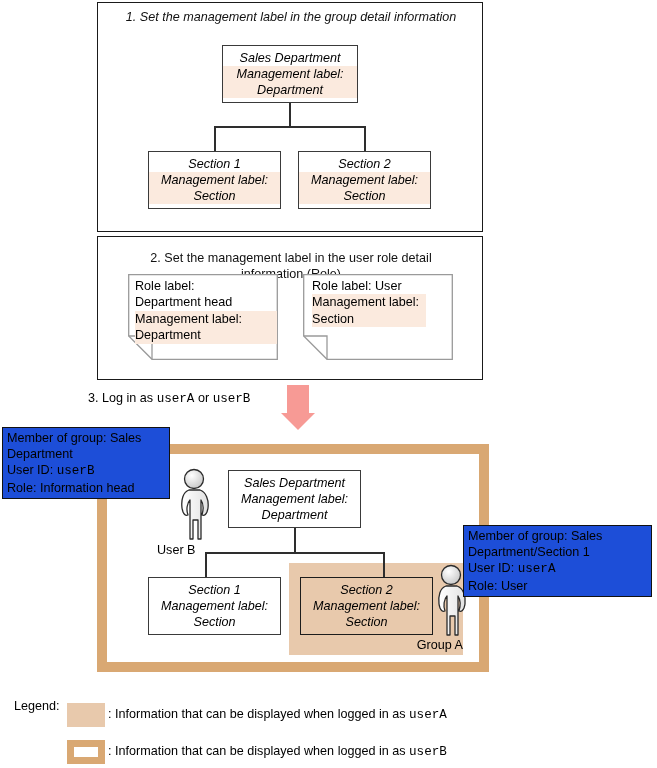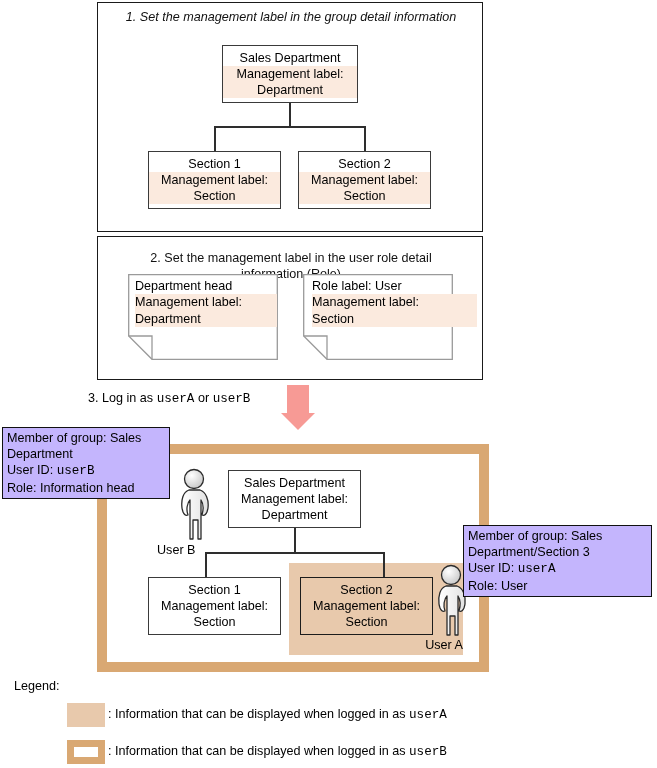--- a/index.html
+++ b/index.html
@@ -15,48 +15,48 @@
   
   .panel{border:1.6px solid #1a1a1a;background:#ffffff;}
   .panel-title{
     text-align:center;font-size:12.6px;line-height:15.5px;color:#111;
   }
 
   
   .obox{
     border:1.6px solid #3a3a3a;background:#ffffff;
     text-align:center;font-size:12.6px;line-height:16px;
-    display:flex;flex-direction:column;justify-content:center;align-items:center;
+    display:flex;flex-direction:column;justify-content:center;align-items:center;font-style:italic;
   }
   .obox .ln{display:block;width:100%;}
   .hl{background:#fbeade;display:block;width:100%;}
 
   
   .vline{background:#2e2e2e;}
   .hline{background:#2e2e2e;}
 
   
   .arrow-stem{background:#f79a95;}
   .arrow-head{
     width:0;height:0;border-left:17px solid transparent;border-right:17px solid transparent;
     border-top:17px solid #f79a95;
   }
 
   
   .callout{
-    background:#c4b5fd;border:1.6px solid #111111;
+    background:#1d4ed8;border:1.6px solid #111111;
     font-size:12.6px;line-height:16.2px;padding:2px 4px 2px 4px;
   }
 
   
   .orange-frame{border:10px solid #d9a873;background:transparent;}
   .peach-region{background:#e8c9ac;}
 
   
-  .legend-label{font-size:12.6px;}
+  .legend-label{font-size:12.6px;margin-top:20px;}
   .legend-sw-fill{background:#e8c9ac;}
   .legend-sw-border{background:#ffffff;border:7px solid #d9a873;}
   .legend-text{font-size:12.6px;line-height:15px;}
 
   
   .person{display:block;}
   .person-cap{font-size:12.6px;text-align:left;}
 </style>
 </head>
 <body>
@@ -95,32 +95,33 @@
     <div>information (Role)</div>
   </div>
 </div>
 
 <div class="abs" style="left:128px;top:274px;width:150px;height:86px;">
   <svg width="150" height="86" style="position:absolute;left:0;top:0;">
     <polygon points="0.7,0.7 149.3,0.7 149.3,85.3 24,85.3 0.7,62" fill="#ffffff" stroke="#9a9a9a" stroke-width="1.3"></polygon>
     <polyline points="0.7,62 24,62 24,85.3" fill="none" stroke="#9a9a9a" stroke-width="1.3"></polyline>
   </svg>
   <div class="abs" style="left:7px;top:4px;width:142px;font-size:12.6px;line-height:16.4px;">
+    <div>Role label:</div>
     <div>Department head</div>
     <div class="hl" style="text-align:left;">Management label:</div>
     <div class="hl" style="text-align:left;">Department</div>
   </div>
 </div>
 
 <div class="abs" style="left:303px;top:274px;width:150px;height:86px;">
   <svg width="150" height="86" style="position:absolute;left:0;top:0;">
     <polygon points="0.7,0.7 149.3,0.7 149.3,85.3 24,85.3 0.7,62" fill="#ffffff" stroke="#9a9a9a" stroke-width="1.3"></polygon>
     <polyline points="0.7,62 24,62 24,85.3" fill="none" stroke="#9a9a9a" stroke-width="1.3"></polyline>
   </svg>
-  <div class="abs" style="left:9px;top:4px;width:165px;font-size:12.6px;line-height:16.4px;">
+  <div class="abs" style="left:9px;top:4px;width:114px;font-size:12.6px;line-height:16.4px;">
     <div>Role label: User</div>
     <div class="hl" style="text-align:left;">Management label:</div>
     <div class="hl" style="text-align:left;">Section</div>
   </div>
 </div>
 
 <div class="abs" style="left:88px;top:390px;font-size:12.6px;line-height:16px;white-space:nowrap;">
   <span>3. Log in as </span><span class="mono">userA</span><span> or </span><span class="mono">userB</span>
 </div>
 
@@ -183,32 +184,32 @@
       </radialGradient>
       <linearGradient id="bodygradA" x1="0" y1="0" x2="1" y2="0">
         <stop offset="0%" stop-color="#ffffff"></stop>
         <stop offset="100%" stop-color="#e2e2e2"></stop>
       </linearGradient>
     </defs>
     <circle cx="21" cy="12" r="9.5" fill="url(#headgradA)" stroke="#2b2b2b" stroke-width="1.3"></circle>
     <path d="M16,23 C10,25 8,33 9,41 C10,48 13,49 15,48 C13,43 14,36 17,33 L17,72 L20,72 L20,53 L25,53 L25,72 L28,72 L28,33 C30,36 31,41 29,48 C31,49 34,48 35,41 C36,33 33,25 27,23 Z" fill="url(#bodygradA)" stroke="#2b2b2b" stroke-width="1.3" stroke-linejoin="round"></path>
   </svg>
 </div>
-<div class="abs person-cap" style="left:403px;top:638px;width:60px;text-align:right;">User A</div>
+<div class="abs person-cap" style="left:403px;top:638px;width:60px;text-align:right;">Group A</div>
 
 <div class="abs callout" style="left:2px;top:427px;width:168px;height:72px;">
   <div>Member of group: Sales</div>
   <div>Department</div>
   <div><span>User ID: </span><span class="mono">userB</span></div>
   <div>Role: Information head</div>
 </div>
 
 <div class="abs callout" style="left:463px;top:525px;width:189px;height:72px;">
   <div>Member of group: Sales</div>
-  <div>Department/Section 3</div>
+  <div>Department/Section 1</div>
   <div><span>User ID: </span><span class="mono">userA</span></div>
   <div>Role: User</div>
 </div>
 
 <div class="abs legend-label" style="left:14px;top:679px;">Legend:</div>
 
 <div class="abs legend-sw-fill" style="left:67px;top:703px;width:38px;height:24px;"></div>
 <div class="abs legend-text" style="left:108px;top:707px;white-space:nowrap;">
   <span>: Information that can be displayed when logged in as </span><span class="mono">userA</span>
 </div>

